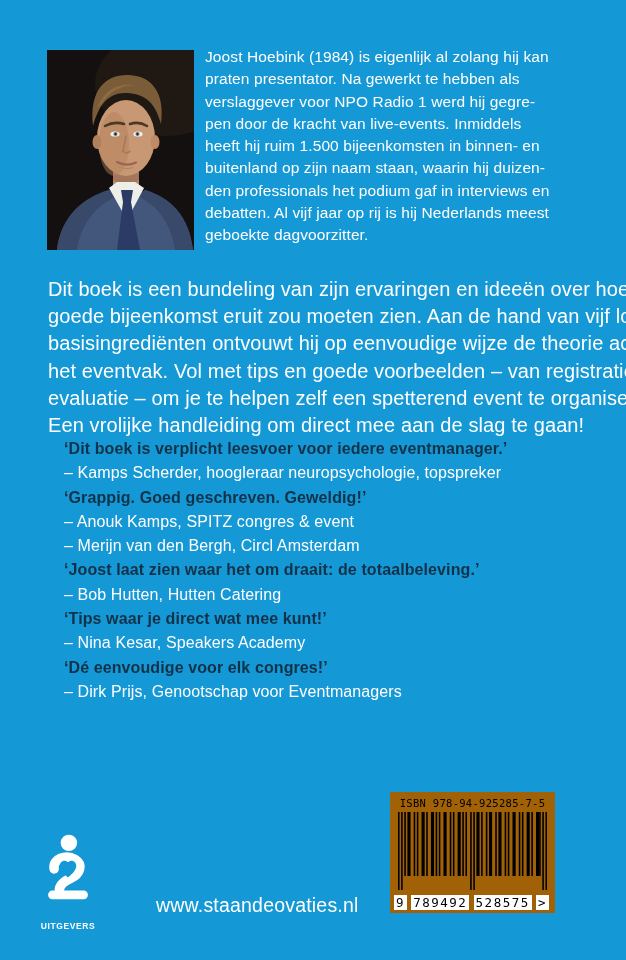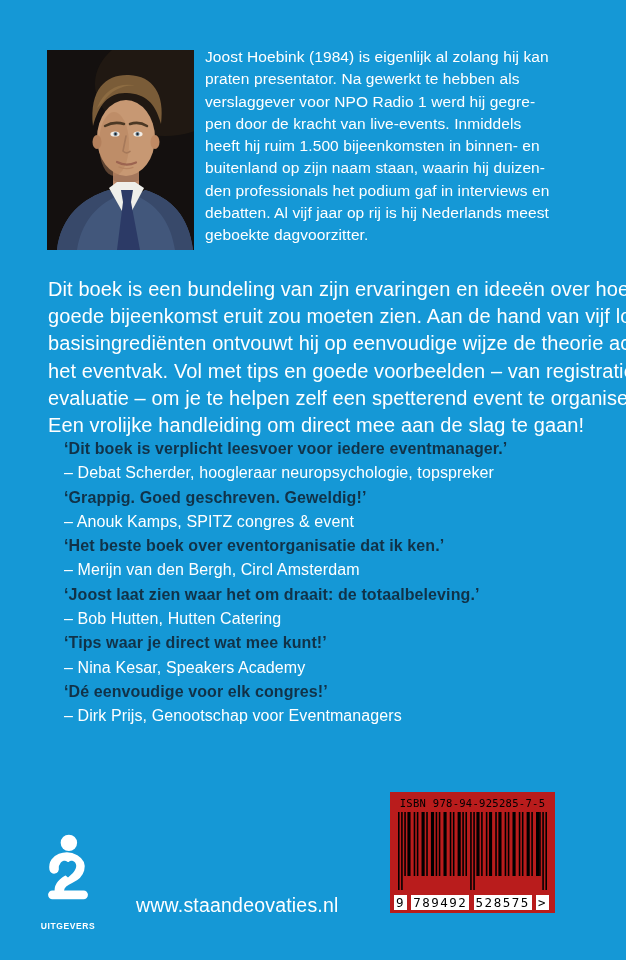--- a/index.html
+++ b/index.html
@@ -63,30 +63,30 @@
   .publisher svg{display:block;margin:0 auto;}
   .publisher-name{
     margin-top:19px;
     color:#ffffff;
     font-size:8.5px;
     font-weight:bold;
     letter-spacing:0.6px;
   }
   
   .site{
-    position:absolute;left:136px;top:894px;
+    position:absolute;left:156px;top:894px;
     color:#ffffff;
     font-size:19.5px;
     letter-spacing:0.2px;
   }
   
   .barcode{
     position:absolute;left:390px;top:792px;
     width:165px;height:121px;
-    background:#b91c1c;
+    background:#a16207;
     box-sizing:border-box;
   }
   .isbn-label{
     position:absolute;top:5px;left:0;right:0;
     text-align:center;
     color:#000000;
     font-family:"DejaVu Sans Mono", monospace;
     font-size:10.5px;
     letter-spacing:0.3px;
     white-space:nowrap;
@@ -167,24 +167,23 @@
 
   <div class="desc">Dit boek is een bundeling van zijn ervaringen en ideeën over hoe een
 goede bijeenkomst eruit zou moeten zien. Aan de hand van vijf logische
 basisingrediënten ontvouwt hij op eenvoudige wijze de theorie achter
 het eventvak. Vol met tips en goede voorbeelden – van registratie tot
 evaluatie – om je te helpen zelf een spetterend event te organiseren.
 Een vrolijke handleiding om direct mee aan de slag te gaan!</div>
 
   <div class="quotes">
     <div class="t-quote">‘Dit boek is verplicht leesvoer voor iedere eventmanager.’</div>
-    <div class="t-author">– Debat Scherder, hoogleraar neuropsychologie, topspreker</div>
+    <div class="t-author">– Kamps Scherder, hoogleraar neuropsychologie, topspreker</div>
     <div class="t-quote">‘Grappig. Goed geschreven. Geweldig!’</div>
     <div class="t-author">– Anouk Kamps, SPITZ congres &amp; event</div>
-    <div class="t-quote">‘Het beste boek over eventorganisatie dat ik ken.’</div>
     <div class="t-author">– Merijn van den Bergh, Circl Amsterdam</div>
     <div class="t-quote">‘Joost laat zien waar het om draait: de totaalbeleving.’</div>
     <div class="t-author">– Bob Hutten, Hutten Catering</div>
     <div class="t-quote">‘Tips waar je direct wat mee kunt!’</div>
     <div class="t-author">– Nina Kesar, Speakers Academy</div>
     <div class="t-quote">‘Dé eenvoudige voor elk congres!’</div>
     <div class="t-author">– Dirk Prijs, Genootschap voor Eventmanagers</div>
   </div>
 
   <div class="publisher">

